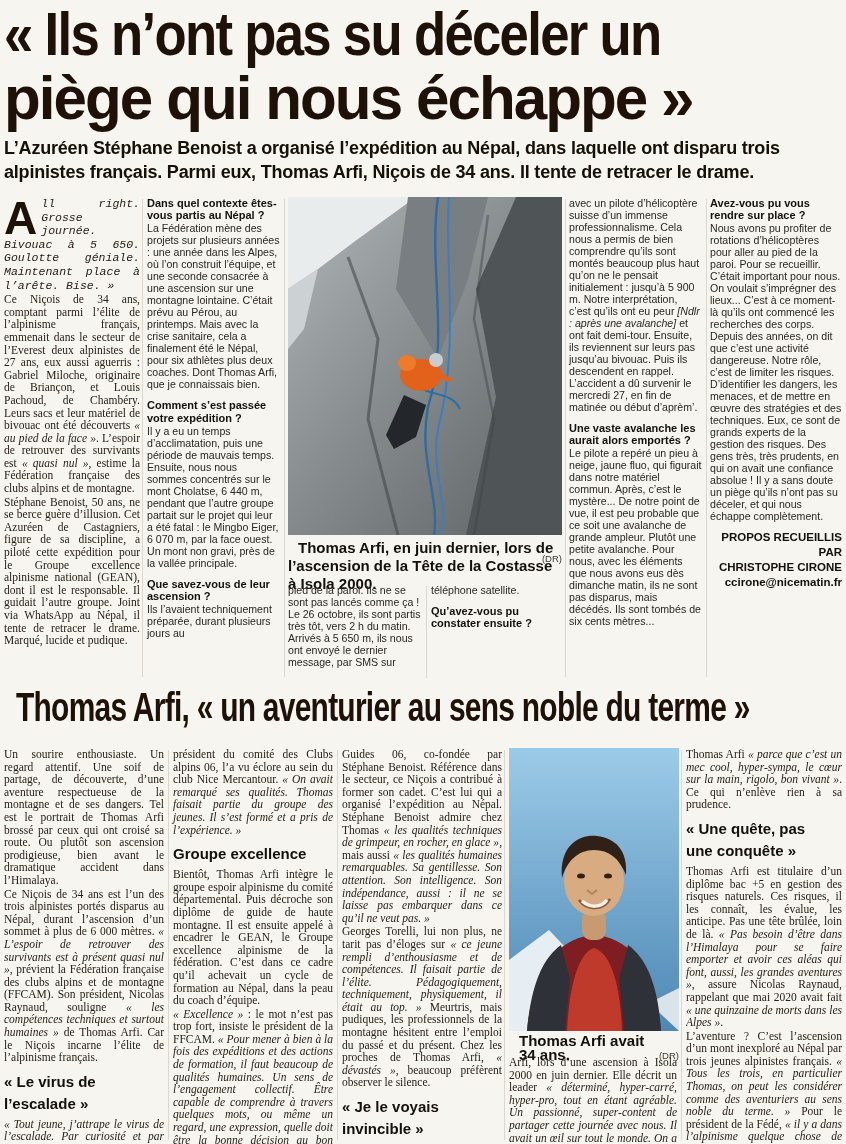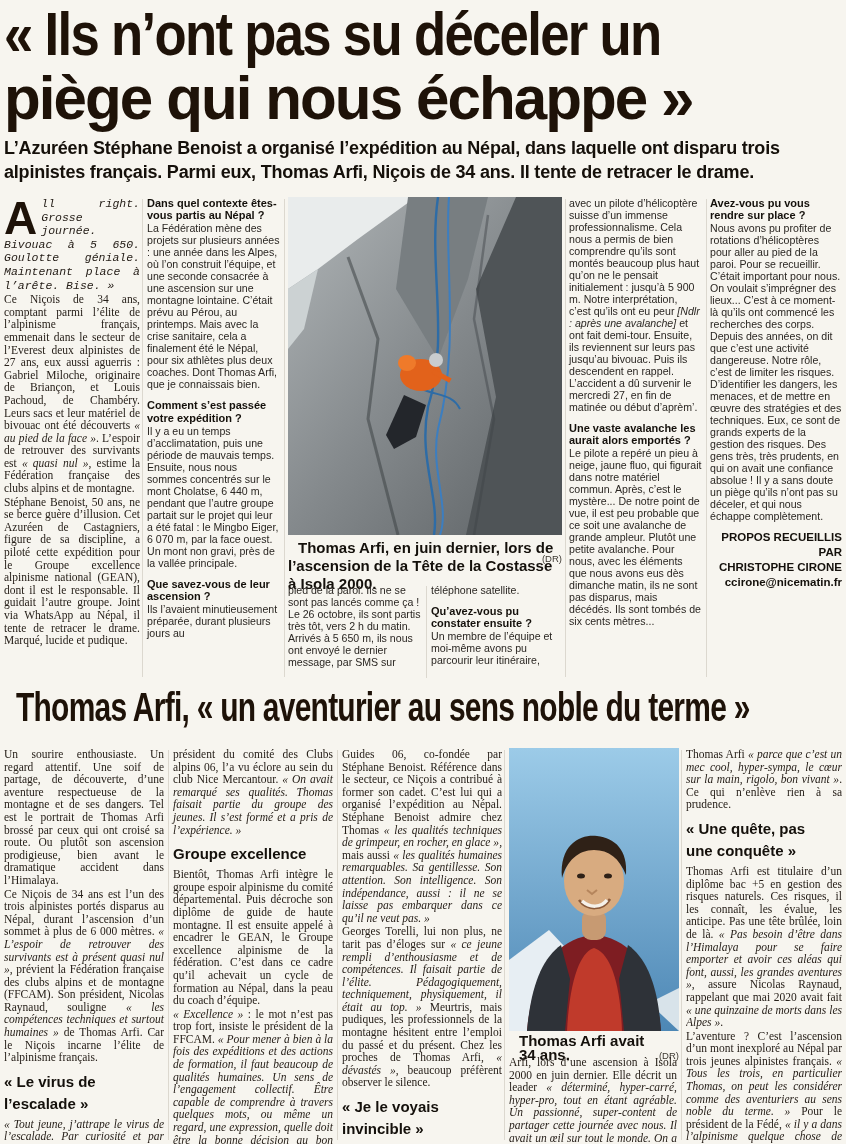--- a/index.html
+++ b/index.html
@@ -79,21 +79,21 @@
     <p><span>Ce Niçois de 34 ans, comptant parmi l’élite de l’alpinisme français, emmenait dans le secteur de l’Everest deux alpinistes de 27 ans, eux aussi aguerris : Gabriel Miloche, originaire de Briançon, et Louis Pachoud, de Chambéry. Leurs sacs et leur matériel de bivouac ont été découverts </span><span style="font-style: italic;">« au pied de la face »</span><span>. L’espoir de retrouver des survivants est </span><span style="font-style: italic;">« quasi nul »</span><span>, estime la Fédération française des clubs alpins et de montagne.</span></p>
     <p>Stéphane Benoist, 50 ans, ne se berce guère d’illusion. Cet Azuréen de Castagniers, figure de sa discipline, a piloté cette expédition pour le Groupe excellence alpinisme national (GEAN), dont il est le responsable. Il guidait l’autre groupe. Joint via WhatsApp au Népal, il tente de retracer le drame. Marqué, lucide et pudique.</p>
   </div>
 
   <div class="col sans c-a1-2">
     <p class="q first">Dans quel contexte êtes-vous partis au Népal ?</p>
     <p class="a">La Fédération mène des projets sur plusieurs années : une année dans les Alpes, où l’on construit l’équipe, et une seconde consacrée à une ascension sur une montagne lointaine. C’était prévu au Pérou, au printemps. Mais avec la crise sanitaire, cela a finalement été le Népal, pour six athlètes plus deux coaches. Dont Thomas Arfi, que je connaissais bien.</p>
     <p class="q">Comment s’est passée votre expédition ?</p>
     <p class="a">Il y a eu un temps d’acclimatation, puis une période de mauvais temps. Ensuite, nous nous sommes concentrés sur le mont Cholatse, 6 440 m, pendant que l’autre groupe partait sur le projet qui leur a été fatal : le Mingbo Eiger, 6 070 m, par la face ouest. Un mont non gravi, près de la vallée principale.</p>
     <p class="q">Que savez-vous de leur ascension ?</p>
-    <p class="a">Ils l’avaient minutieusement préparée, durant plusieurs jours au</p>
+    <p class="a">Ils l’avaient techniquement préparée, durant plusieurs jours au</p>
   </div>
 
   <figure class="photo1" style="margin:0">
     <svg viewBox="0 0 274 338" preserveAspectRatio="none">
       <defs>
         <linearGradient id="rock" x1="0" y1="0" x2="1" y2="1">
           <stop offset="0" stop-color="#b0b5b7"></stop>
             <stop offset="0.5" stop-color="#84898c"></stop>
             <stop offset="1" stop-color="#5c6164"></stop>
         </linearGradient>
@@ -120,21 +120,20 @@
     <span class="photocredit">(DR)</span>
   </div>
 
   <div class="col sans c-a1-3">
     <p class="a">pied de la paroi. Ils ne se sont pas lancés comme ça ! Le 26 octobre, ils sont partis très tôt, vers 2 h du matin. Arrivés à 5 650 m, ils nous ont envoyé le dernier message, par SMS sur</p>
   </div>
 
   <div class="col sans c-a1-4">
     <p class="a">téléphone satellite.</p>
     <p class="q">Qu’avez-vous pu constater ensuite ?</p>
-    <p class="a">Un membre de l’équipe et moi-même avons pu parcourir leur itinéraire,</p>
   </div>
 
   <div class="col sans c-a1-5">
     <p class="a"><span>avec un pilote d’hélicoptère suisse d’un immense professionnalisme. Cela nous a permis de bien comprendre qu’ils sont montés beaucoup plus haut qu’on ne le pensait initialement : jusqu’à 5 900 m. Notre interprétation, c’est qu’ils ont eu peur </span><span style="font-style: italic;">[Ndlr : après une avalanche]</span><span> et ont fait demi-tour. Ensuite, ils reviennent sur leurs pas jusqu’au bivouac. Puis ils descendent en rappel. L’accident a dû survenir le mercredi 27, en fin de matinée ou début d’aprèm’.</span></p>
     <p class="q">Une vaste avalanche les aurait alors emportés ?</p>
     <p class="a">Le pilote a repéré un pieu à neige, jaune fluo, qui figurait dans notre matériel commun. Après, c’est le mystère... De notre point de vue, il est peu probable que ce soit une avalanche de grande ampleur. Plutôt une petite avalanche. Pour nous, avec les éléments que nous avons eus dès dimanche matin, ils ne sont pas disparus, mais décédés. Ils sont tombés de six cents mètres...</p>
   </div>
 
   <div class="col sans c-a1-6">
     <p class="q first">Avez-vous pu vous rendre sur place ?</p>

